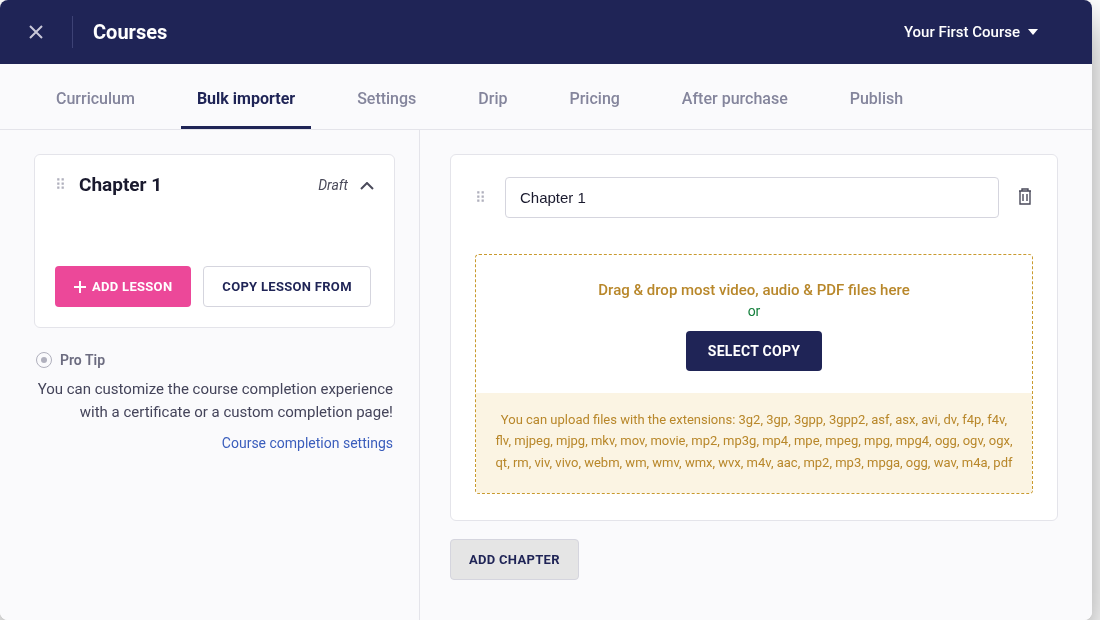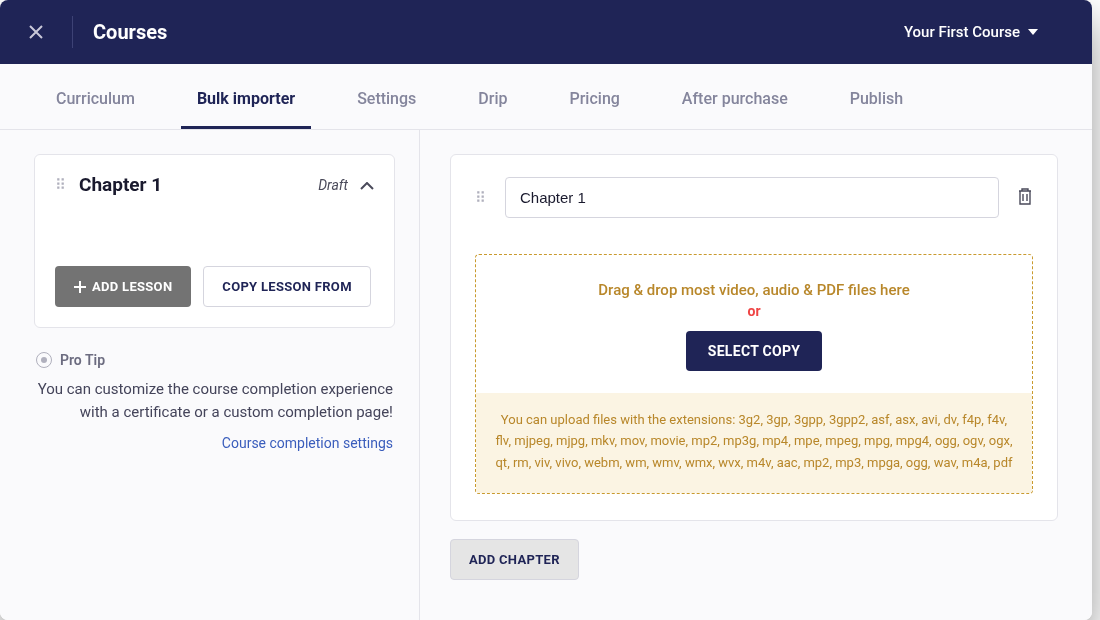--- a/index.html
+++ b/index.html
@@ -151,21 +151,21 @@
       gap: 6px;
       padding: 12px 18px;
       font-size: 13px;
       font-weight: 700;
       letter-spacing: 0.3px;
       border-radius: 4px;
       cursor: pointer;
       border: 1px solid transparent;
     }
     .btn-primary {
-      background: #737373;
+      background: #ec4899;
       color: #fff;
     }
     .btn-primary svg { width: 12px; height: 12px; }
     .btn-outline {
       background: #fff;
       color: #1f2456;
       border-color: #d5d5de;
     }
 
     .tip-section {
@@ -243,22 +243,22 @@
       padding: 26px 16px 22px;
     }
     .drop-text {
       font-size: 15px;
       color: #b8872a;
       font-weight: 500;
       margin-bottom: 4px;
     }
     .or-text {
       font-size: 14px;
-      color: #ef4444;
-      font-weight: 700;
+      color: #15803d;
+      font-weight: 400;
       margin-bottom: 12px;
     }
     .btn-select {
       display: inline-block;
       background: #1f2456;
       color: #fff;
       padding: 12px 22px;
       font-size: 14px;
       font-weight: 700;
       letter-spacing: 0.3px;

